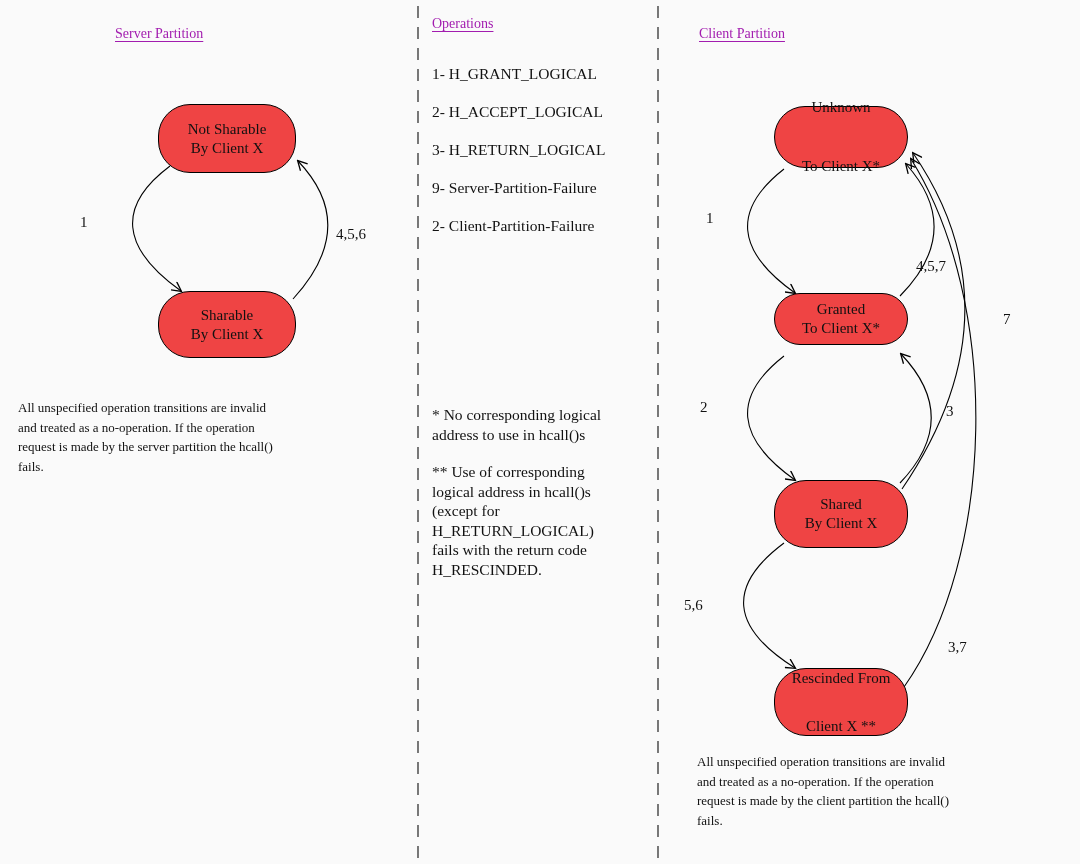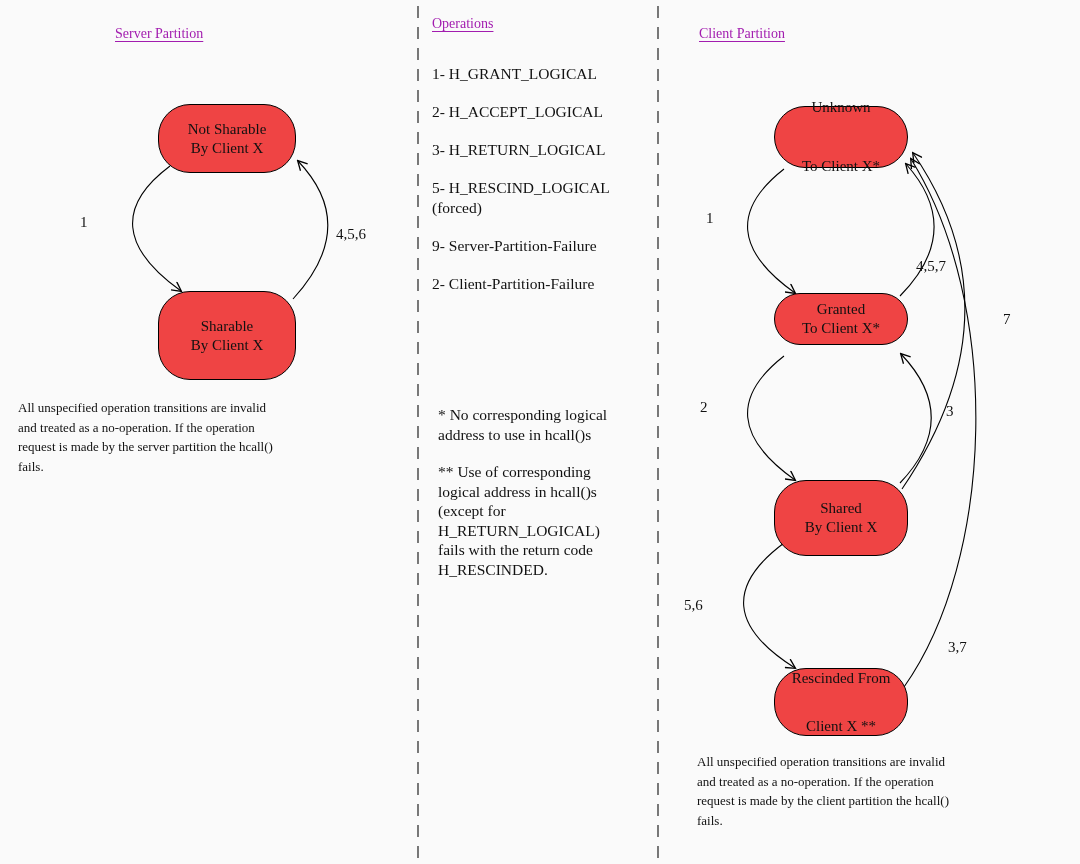--- a/index.html
+++ b/index.html
@@ -14,21 +14,21 @@
   }
   .node{
     position:absolute;box-sizing:border-box;
     border:1px solid #000;border-radius:32px;background:#ef4444;
     display:flex;flex-direction:column;align-items:center;justify-content:center;
     font-size:15px;line-height:19px;text-align:center;z-index:2;
   }
   .ops-list{position:absolute;left:432px;top:64px;width:226px;font-size:15.5px;}
   .ops-item{white-space:pre-line;line-height:20px;margin-bottom:18px;}
   .notes{position:absolute;left:432px;top:405px;width:235px;font-size:15.5px;}
-  .note{white-space:pre-line;line-height:19.5px;margin-bottom:18px;margin-left:6px;}
+  .note{white-space:pre-line;line-height:19.5px;margin-bottom:18px;}
   .footnote{
     position:absolute;font-size:13px;line-height:19.5px;white-space:pre-line;
   }
   .footnote.server{left:18px;top:398px;width:380px;}
   .footnote.client{left:697px;top:752px;width:380px;}
   .edge{fill:none;stroke:#000;stroke-width:1.1px;}
   .dash{stroke:#222;stroke-width:1.2px;stroke-dasharray:12 9;}
   .elabel{font-family:"Liberation Serif","DejaVu Serif",serif;font-size:15px;fill:#111;}
 </style>
 </head>
@@ -70,48 +70,46 @@
   </svg>
 
   <div class="col-title" style="left:115px;top:26px;width:220px;">Server Partition</div>
   <div class="col-title" style="left:432px;top:16px;width:185px;">Operations</div>
   <div class="col-title" style="left:699px;top:26px;width:220px;">Client Partition</div>
 
   <div class="node" style="left:158px;top:104px;width:138px;height:69px;">
     <span>Not Sharable</span>
     <span>By Client X</span>
   </div>
-  <div class="node" style="left:158px;top:291px;width:138px;height:89px;">
+  <div class="node" style="left:158px;top:291px;width:138px;height:67px;">
     <span>Sharable</span>
     <span>By Client X</span>
   </div>
 
   <div class="node" style="left:774px;top:106px;width:134px;height:62px;gap:40px;">
     <span>Unknown</span>
     <span>To Client X*</span>
   </div>
   <div class="node" style="left:774px;top:293px;width:134px;height:52px;">
     <span>Granted</span>
     <span>To Client X*</span>
   </div>
-  <div class="node" style="left:774px;top:480px;width:134px;height:76px;">
+  <div class="node" style="left:774px;top:480px;width:134px;height:68px;">
     <span>Shared</span>
     <span>By Client X</span>
   </div>
   <div class="node" style="left:774px;top:668px;width:134px;height:68px;gap:29px;">
     <span>Rescinded From</span>
     <span>Client X **</span>
   </div>
 
   <div class="ops-list">
     <div class="ops-item">1- H_GRANT_LOGICAL</div>
     <div class="ops-item">2- H_ACCEPT_LOGICAL</div>
     <div class="ops-item">3- H_RETURN_LOGICAL</div>
-    <div class="ops-item">5- H_RESCIND_LOGICAL
-(forced)</div>
     <div class="ops-item">9- Server-Partition-Failure</div>
     <div class="ops-item">2- Client-Partition-Failure</div>
   </div>
 
   <div class="notes">
     <div class="note">* No corresponding logical
 address to use in hcall()s</div>
     <div class="note">** Use of corresponding
 logical address in hcall()s
 (except for

